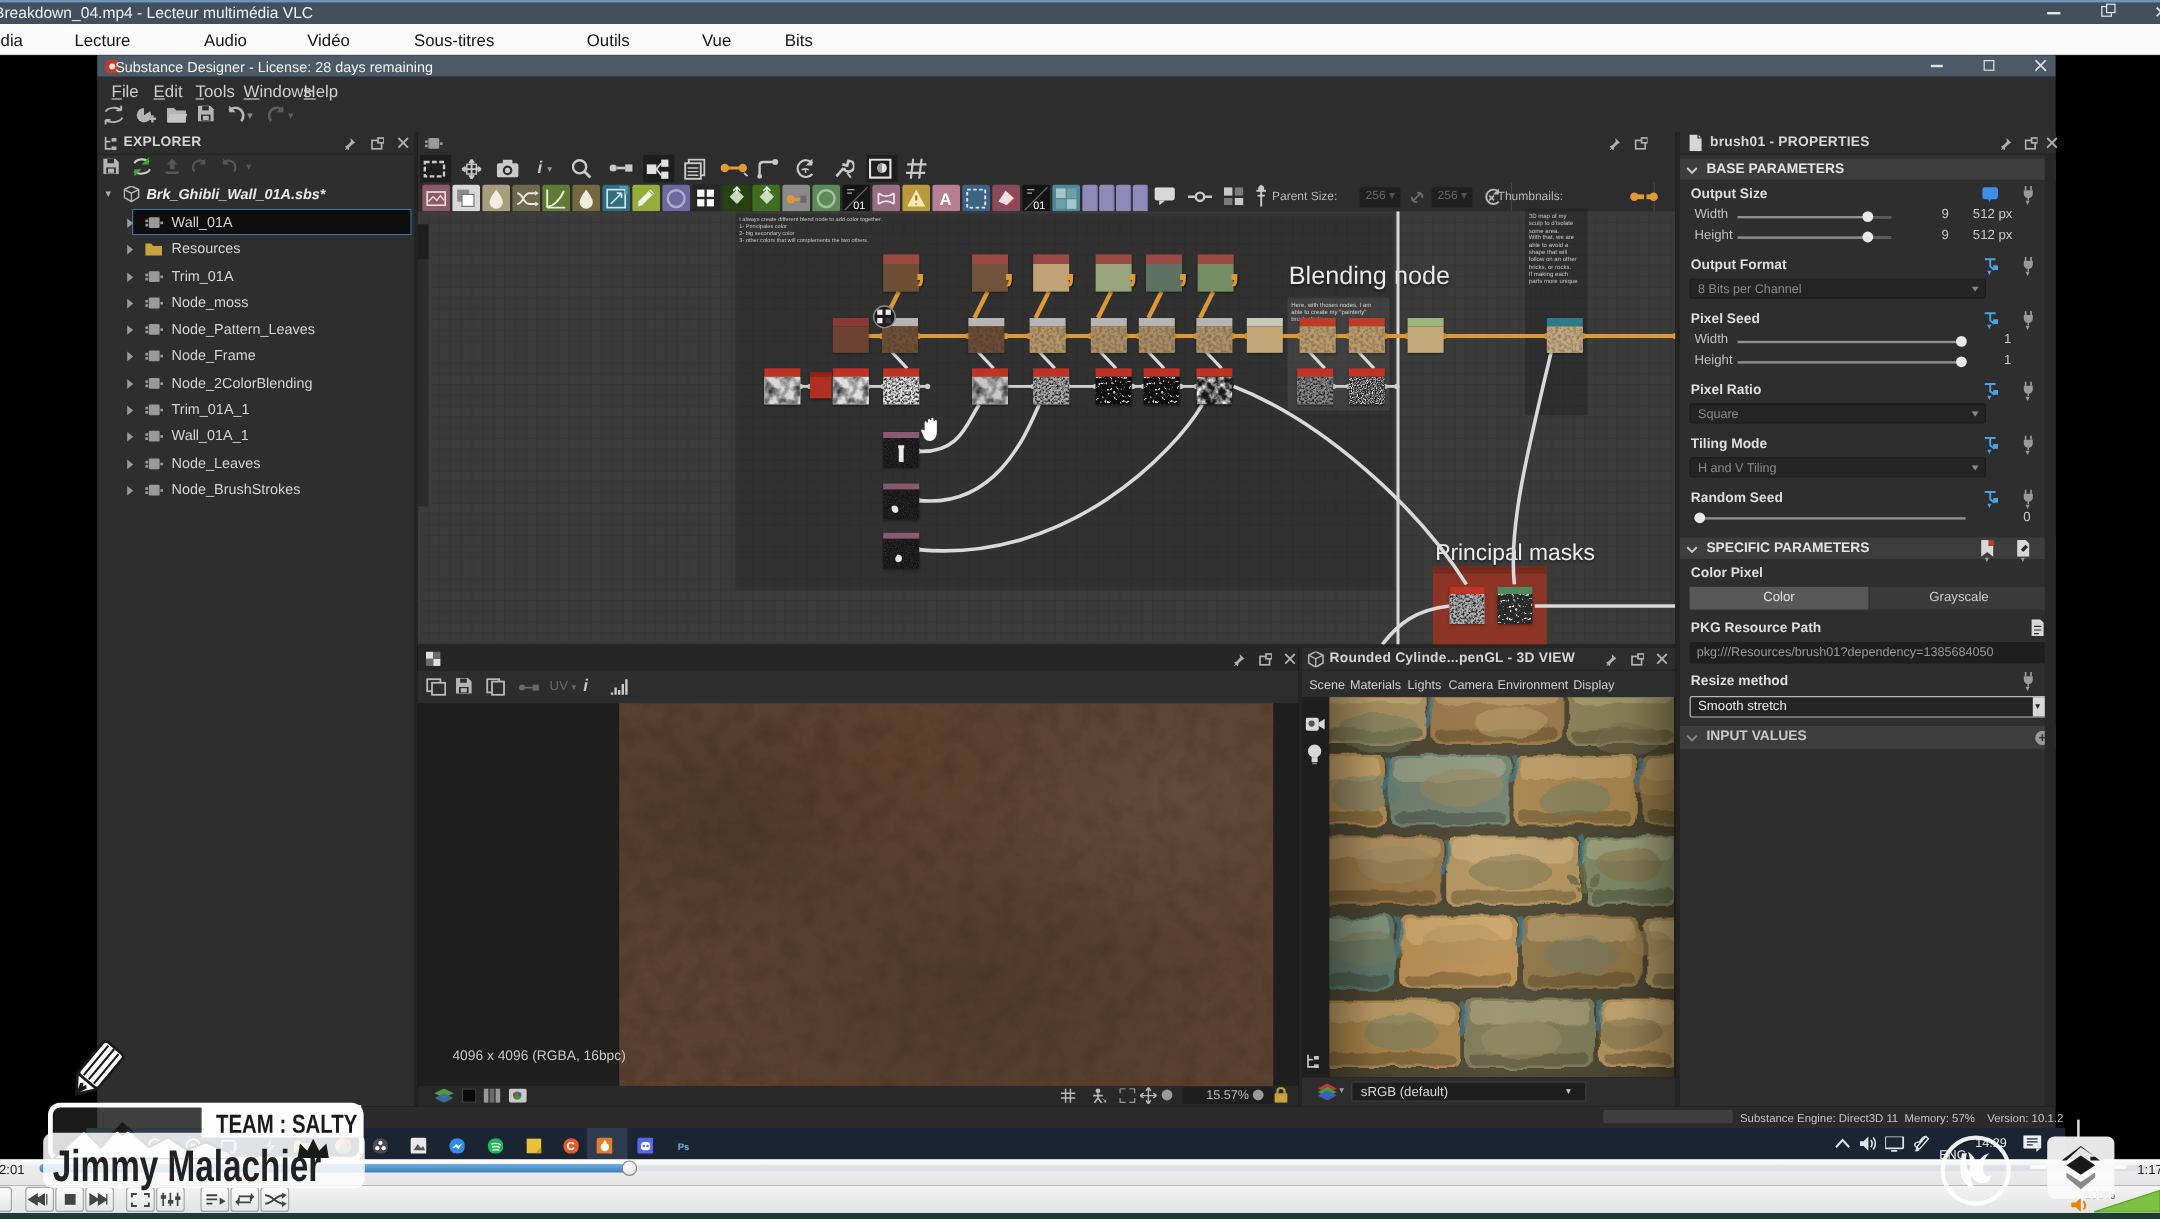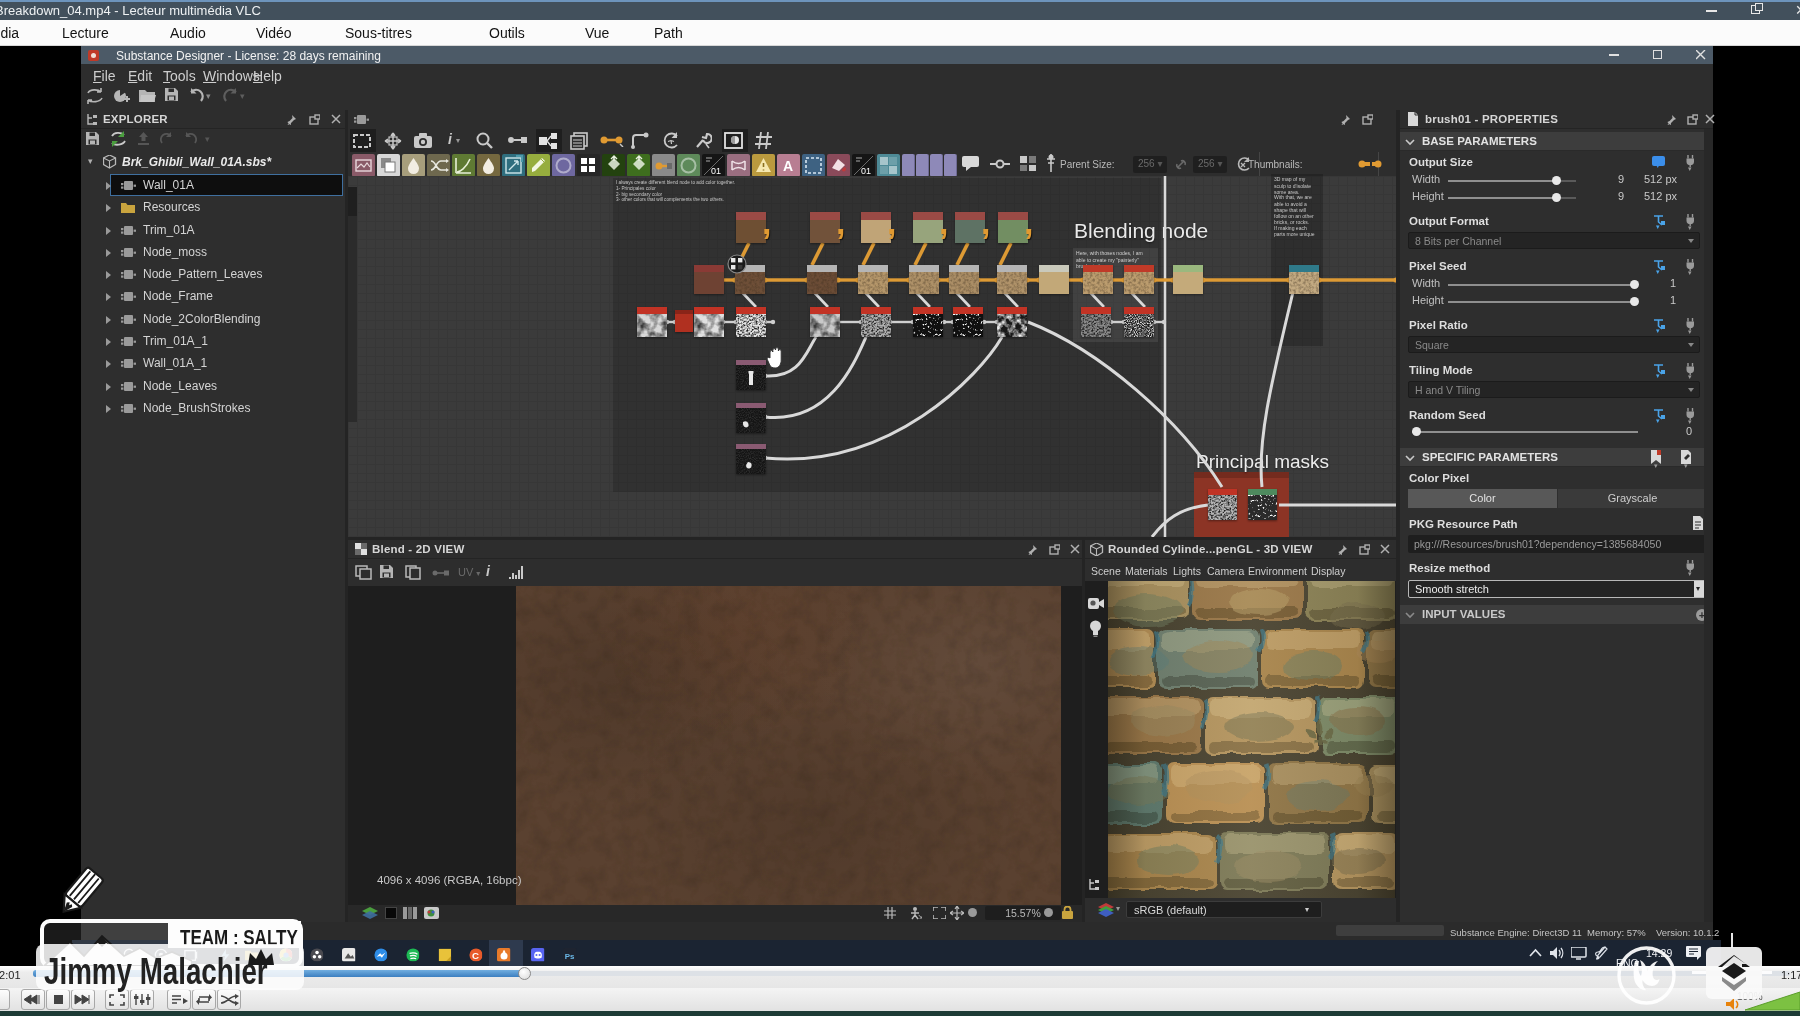--- a/index.html
+++ b/index.html
@@ -9,21 +9,21 @@
 .nd{position:absolute;width:30px;height:30px;box-shadow:0 1px 2px rgba(0,0,0,.4)}
 .nd i{display:block;height:7px}
 .nd b{display:block;height:23px;position:relative;overflow:hidden}
 .nd svg{position:absolute;left:0;top:0}
 .sq{position:absolute;top:154px;width:23px;height:23px;border-radius:2px}
 .ph{position:absolute;height:19px;background:#2d2d2d;border-bottom:1px solid #242424}
 .ph .t{position:absolute;top:3px;font-size:11.5px;font-weight:bold;color:#d6d6d6;letter-spacing:.2px}
 .wic{position:absolute;width:11px;height:11px}
 .prow{position:absolute;left:1409px;font-size:11.5px;font-weight:bold;color:#dedede}
 .pl{position:absolute;left:1412px;font-size:11px;color:#c0c0c0}
-.dd{position:absolute;left:1408px;width:292px;height:17px;background:#242424;border:1px solid #1b1b1b;border-radius:2px;font-size:10.5px;color:#8a8a8a;line-height:16px;padding-left:6px}
+.dd{position:absolute;left:1408px;width:247px;height:17px;background:#242424;border:1px solid #1b1b1b;border-radius:2px;font-size:10.5px;color:#8a8a8a;line-height:16px;padding-left:6px}
 .dd:after{content:"";position:absolute;right:5px;top:6px;border-left:3.5px solid transparent;border-right:3.5px solid transparent;border-top:4px solid #888}
 .sbar{position:absolute;left:1400px;width:313px;height:19px;background:#3d3d3d;border-bottom:1px solid #2a2a2a}
 .sbar .t{position:absolute;left:22px;font-size:11.5px;font-weight:bold;color:#e2e2e2;top:3px}
 .trk{position:absolute;height:2px;background:#9a9a9a;top:7px}
 .knb{position:absolute;width:9px;height:9px;border-radius:50%;background:#e8e8e8;top:3px}
 .vbtn{position:absolute;top:989px;width:24px;height:21px;background:linear-gradient(#fdfdfd,#e4e4e4);border:1px solid #a8a8a8;border-radius:3px}
 .tico{position:absolute;top:948px;width:15px;height:15px;transform:scale(.88);transform-origin:0 0}
 .mi{position:absolute;top:25px;font-size:14px;color:#131313}
 .sdm{position:absolute;top:68px;font-size:14px;color:#cecece}
 .sdm u{text-decoration:underline}
@@ -120,26 +120,26 @@
 <div class="ab" style="left:1755px;top:3px;width:8px;height:8px;border:1.5px solid #e8e8e8;background:#42505c"></div>
 <div class="tx" style="left:1795px;top:2px;font-size:14px;color:#e8e8e8">✕</div>
 <div class="ab" style="left:0;top:20px;width:1800px;height:26px;background:#fbfbfb;border-bottom:1px solid #d8d8d8"></div>
 <div class="mi" style="left:-19px">Média</div>
 <div class="mi" style="left:62px">Lecture</div>
 <div class="mi" style="left:170px">Audio</div>
 <div class="mi" style="left:256px">Vidéo</div>
 <div class="mi" style="left:345px">Sous-titres</div>
 <div class="mi" style="left:489px">Outils</div>
 <div class="mi" style="left:585px">Vue</div>
-<div class="mi" style="left:654px">Path</div>
+<div class="mi" style="left:654px">Bits</div>
 <div class="ab" style="left:0;top:46px;width:1800px;height:920px;background:#000"></div>
 <div class="ab" style="left:81px;top:46px;width:1632px;height:18px;background:#4c5a67"></div>
 <div class="ab" style="left:88px;top:50px;width:11px;height:11px;border-radius:2px;background:#c03a28"></div>
 <div class="ab" style="left:91px;top:53px;width:5px;height:5px;border-radius:50%;background:#f0e0d8"></div>
-<div class="tx" style="left:116px;top:49px;font-size:12px;color:#f2f2f2">Substance Designer - License: 28 days remaining</div>
+<div class="tx" style="left:96px;top:49px;font-size:12px;color:#f2f2f2">Substance Designer - License: 28 days remaining</div>
 <div class="ab" style="left:1609px;top:54px;width:10px;height:2px;background:#e0e0e0"></div>
 <div class="ab" style="left:1653px;top:50px;width:9px;height:9px;border:1.3px solid #e0e0e0"></div>
 <svg class="ab" style="left:1696px;top:50px" width="10" height="10">
       <path d="M0 0 L9 9 M9 0 L0 9" stroke="#e0e0e0" stroke-width="1.4"></path>
     </svg>
 <div class="ab" style="left:81px;top:64px;width:1632px;height:46px;background:#2d2d2d"></div>
 <div class="sdm" style="left:93px"><u>F</u>ile</div>
 <div class="sdm" style="left:128px"><u>E</u>dit</div>
 <div class="sdm" style="left:163px"><u>T</u>ools</div>
 <div class="sdm" style="left:203px"><u>W</u>indows</div>
@@ -866,23 +866,20 @@
       <circle cx="10" cy="10" r="9" fill="#1b1b1b" stroke="#888" stroke-width="1.2"></circle>
       <rect x="4" y="4" width="4.4" height="4.4" fill="#e8e8e8"></rect>
       <rect x="11" y="4" width="4.4" height="4.4" fill="#e8e8e8"></rect>
       <rect x="4" y="11" width="4.4" height="4.4" fill="#e8e8e8"></rect>
       <rect x="11" y="11" width="4.4" height="4.4" fill="#3a3a3a"></rect>
     </svg>
 <svg class="ab" style="left:766px;top:346px" width="18" height="24">
       <path d="M4 10 V6 a1.4 1.4 0 0 1 2.8 0 V4 a1.4 1.4 0 0 1 2.8 0 V3 a1.4 1.4 0 0 1 2.8 0 V5 a1.4 1.4 0 0 1 2.8 0 V14 c0 4 -2 8 -6 8 c-3 0 -4.5 -1 -5.5 -3 L1.5 14 c-1 -2 .5 -3.5 2.5 -2 Z" fill="#fff" stroke="#333" stroke-width="1"></path>
     </svg>
 <div class="ab" style="left:348px;top:540px;width:734px;height:382px;background:#262626"></div>
-<div class="ph" style="left:348px;top:540px;width:734px">
-      <span class="t" style="left:24px">Blend - 2D VIEW</span>
-    </div>
 <svg class="ab" style="left:355px;top:543px" width="13" height="13">
       <rect width="6" height="6" fill="#e0e0e0"></rect>
       <rect x="6" y="6" width="6" height="6" fill="#e0e0e0"></rect>
       <rect x="6" width="6" height="6" fill="#6a6a6a"></rect>
       <rect y="6" width="6" height="6" fill="#6a6a6a"></rect>
     </svg>
 <svg class="wic" style="left:1027px;top:544px" width="13" height="13">
       <use href="#pinic"></use>
     </svg>
 <svg class="wic" style="left:1049px;top:544px" width="12" height="12">

